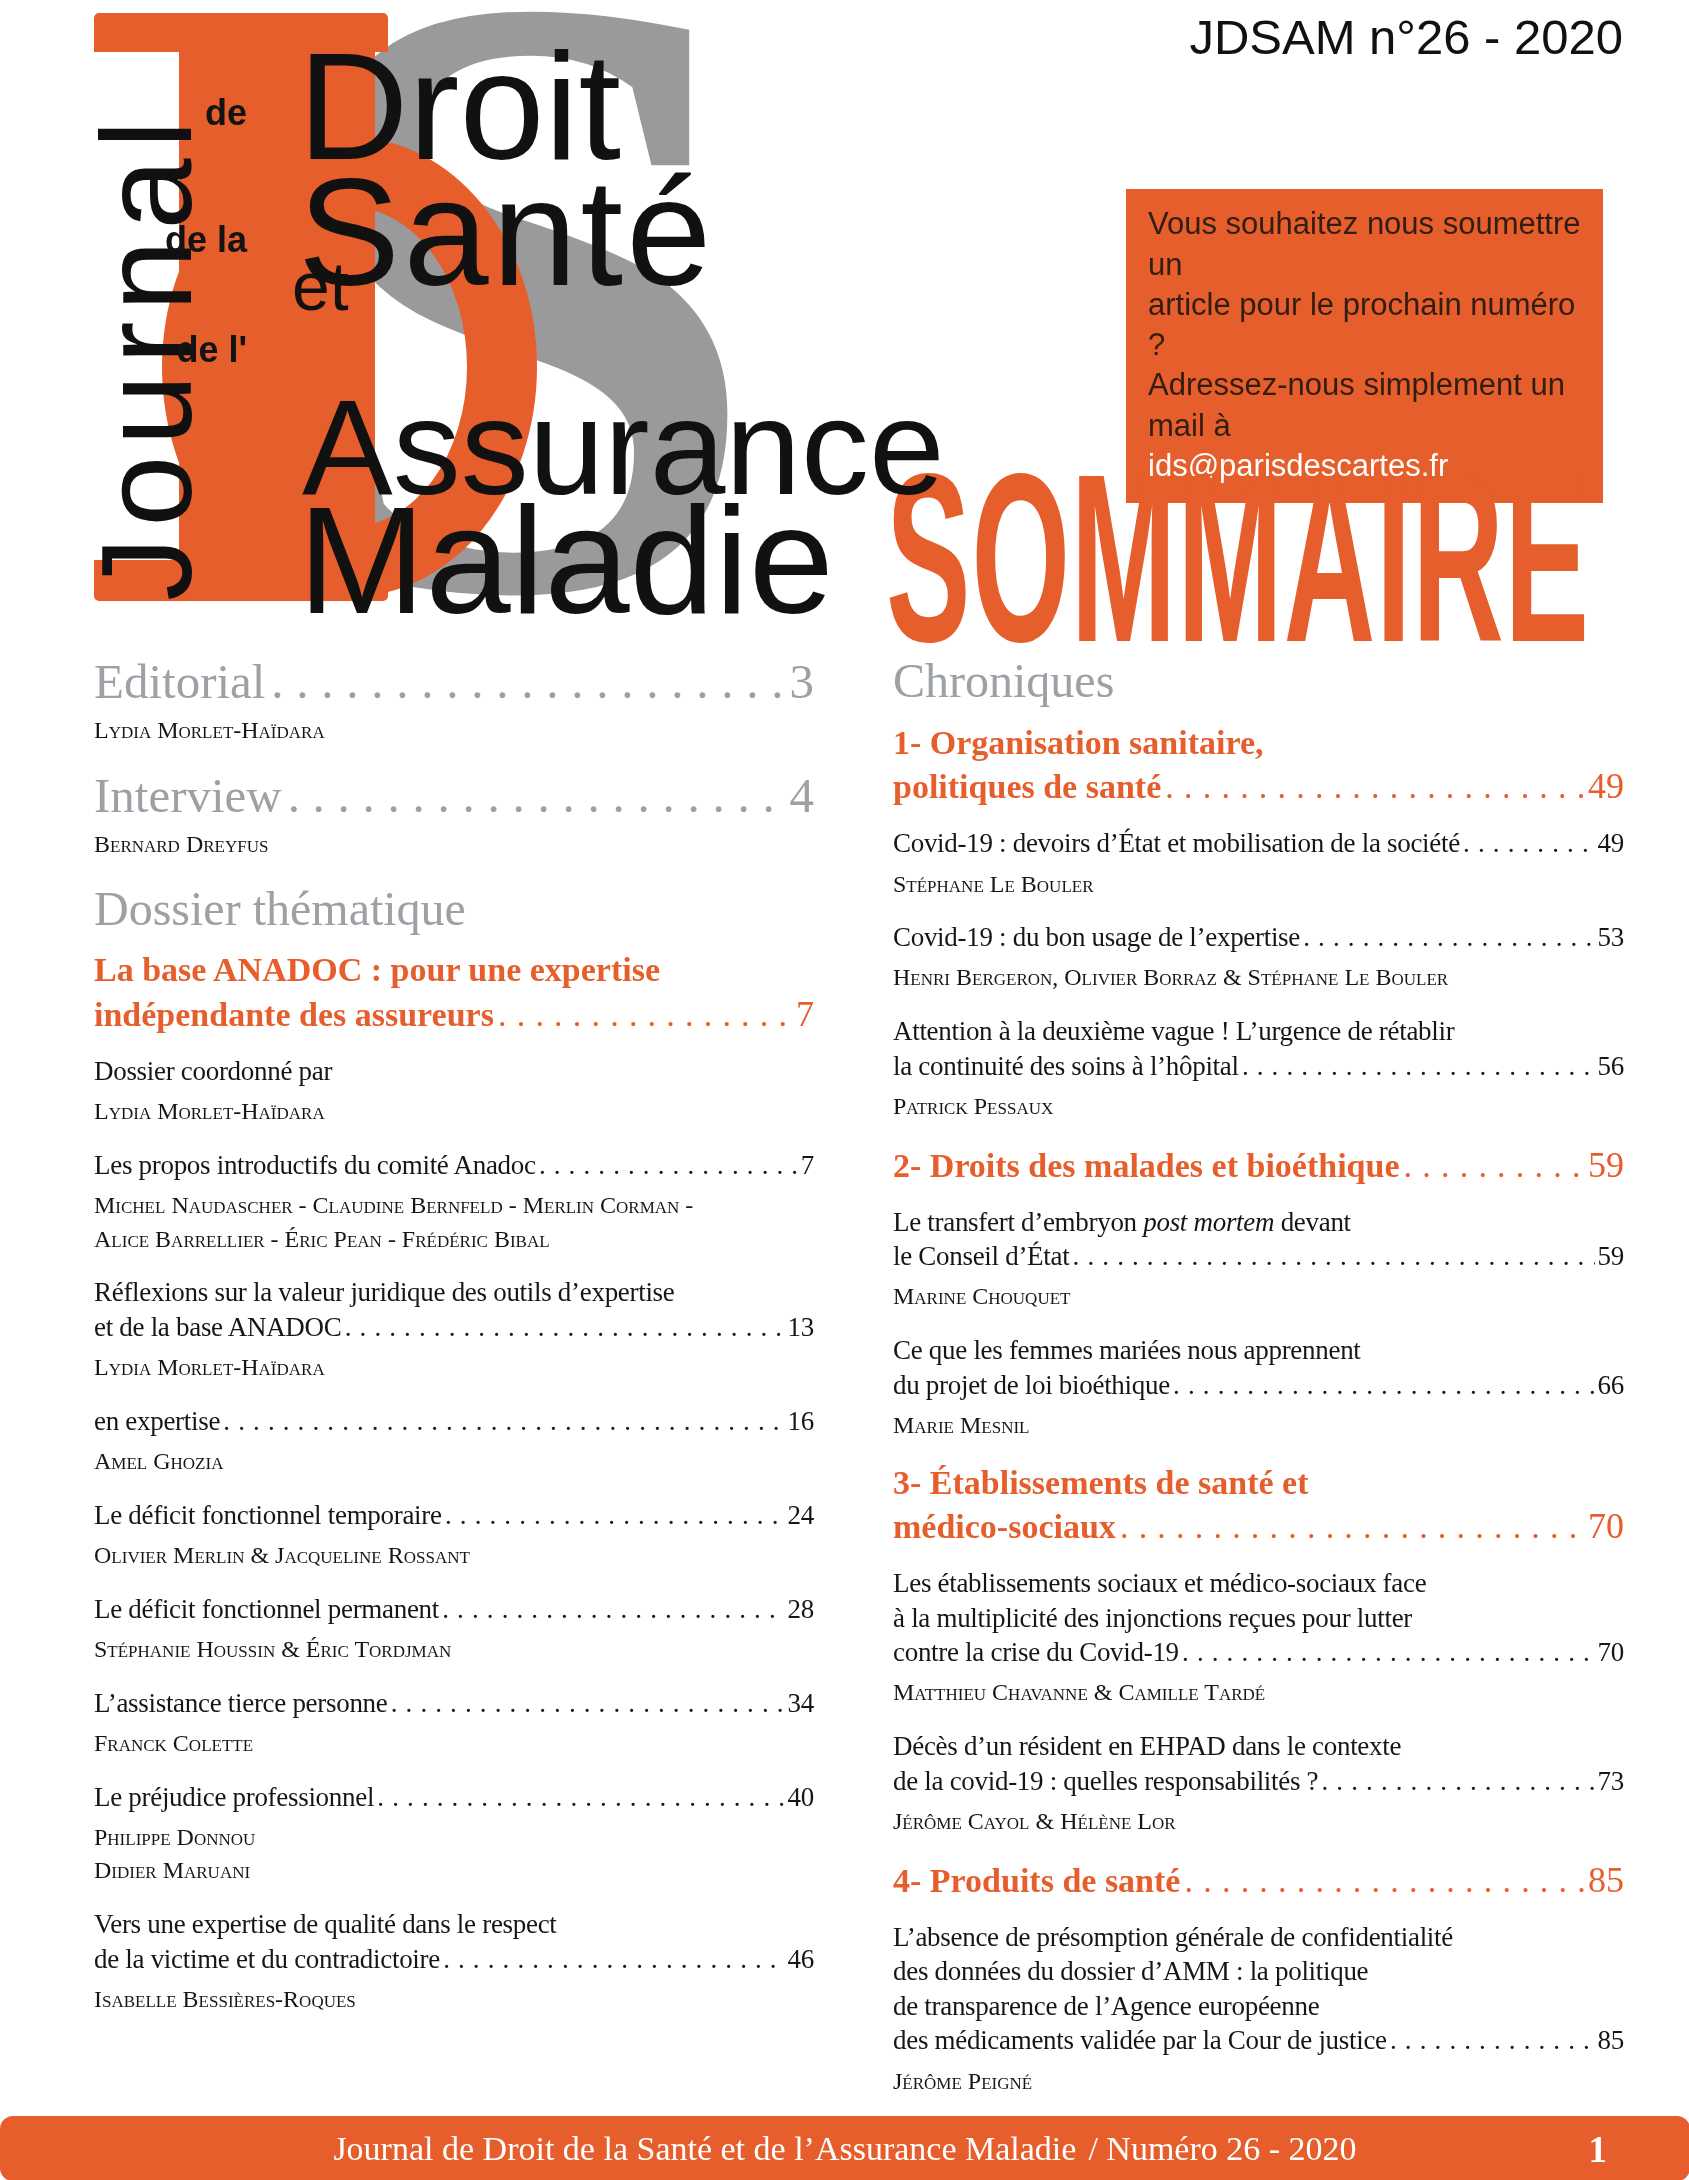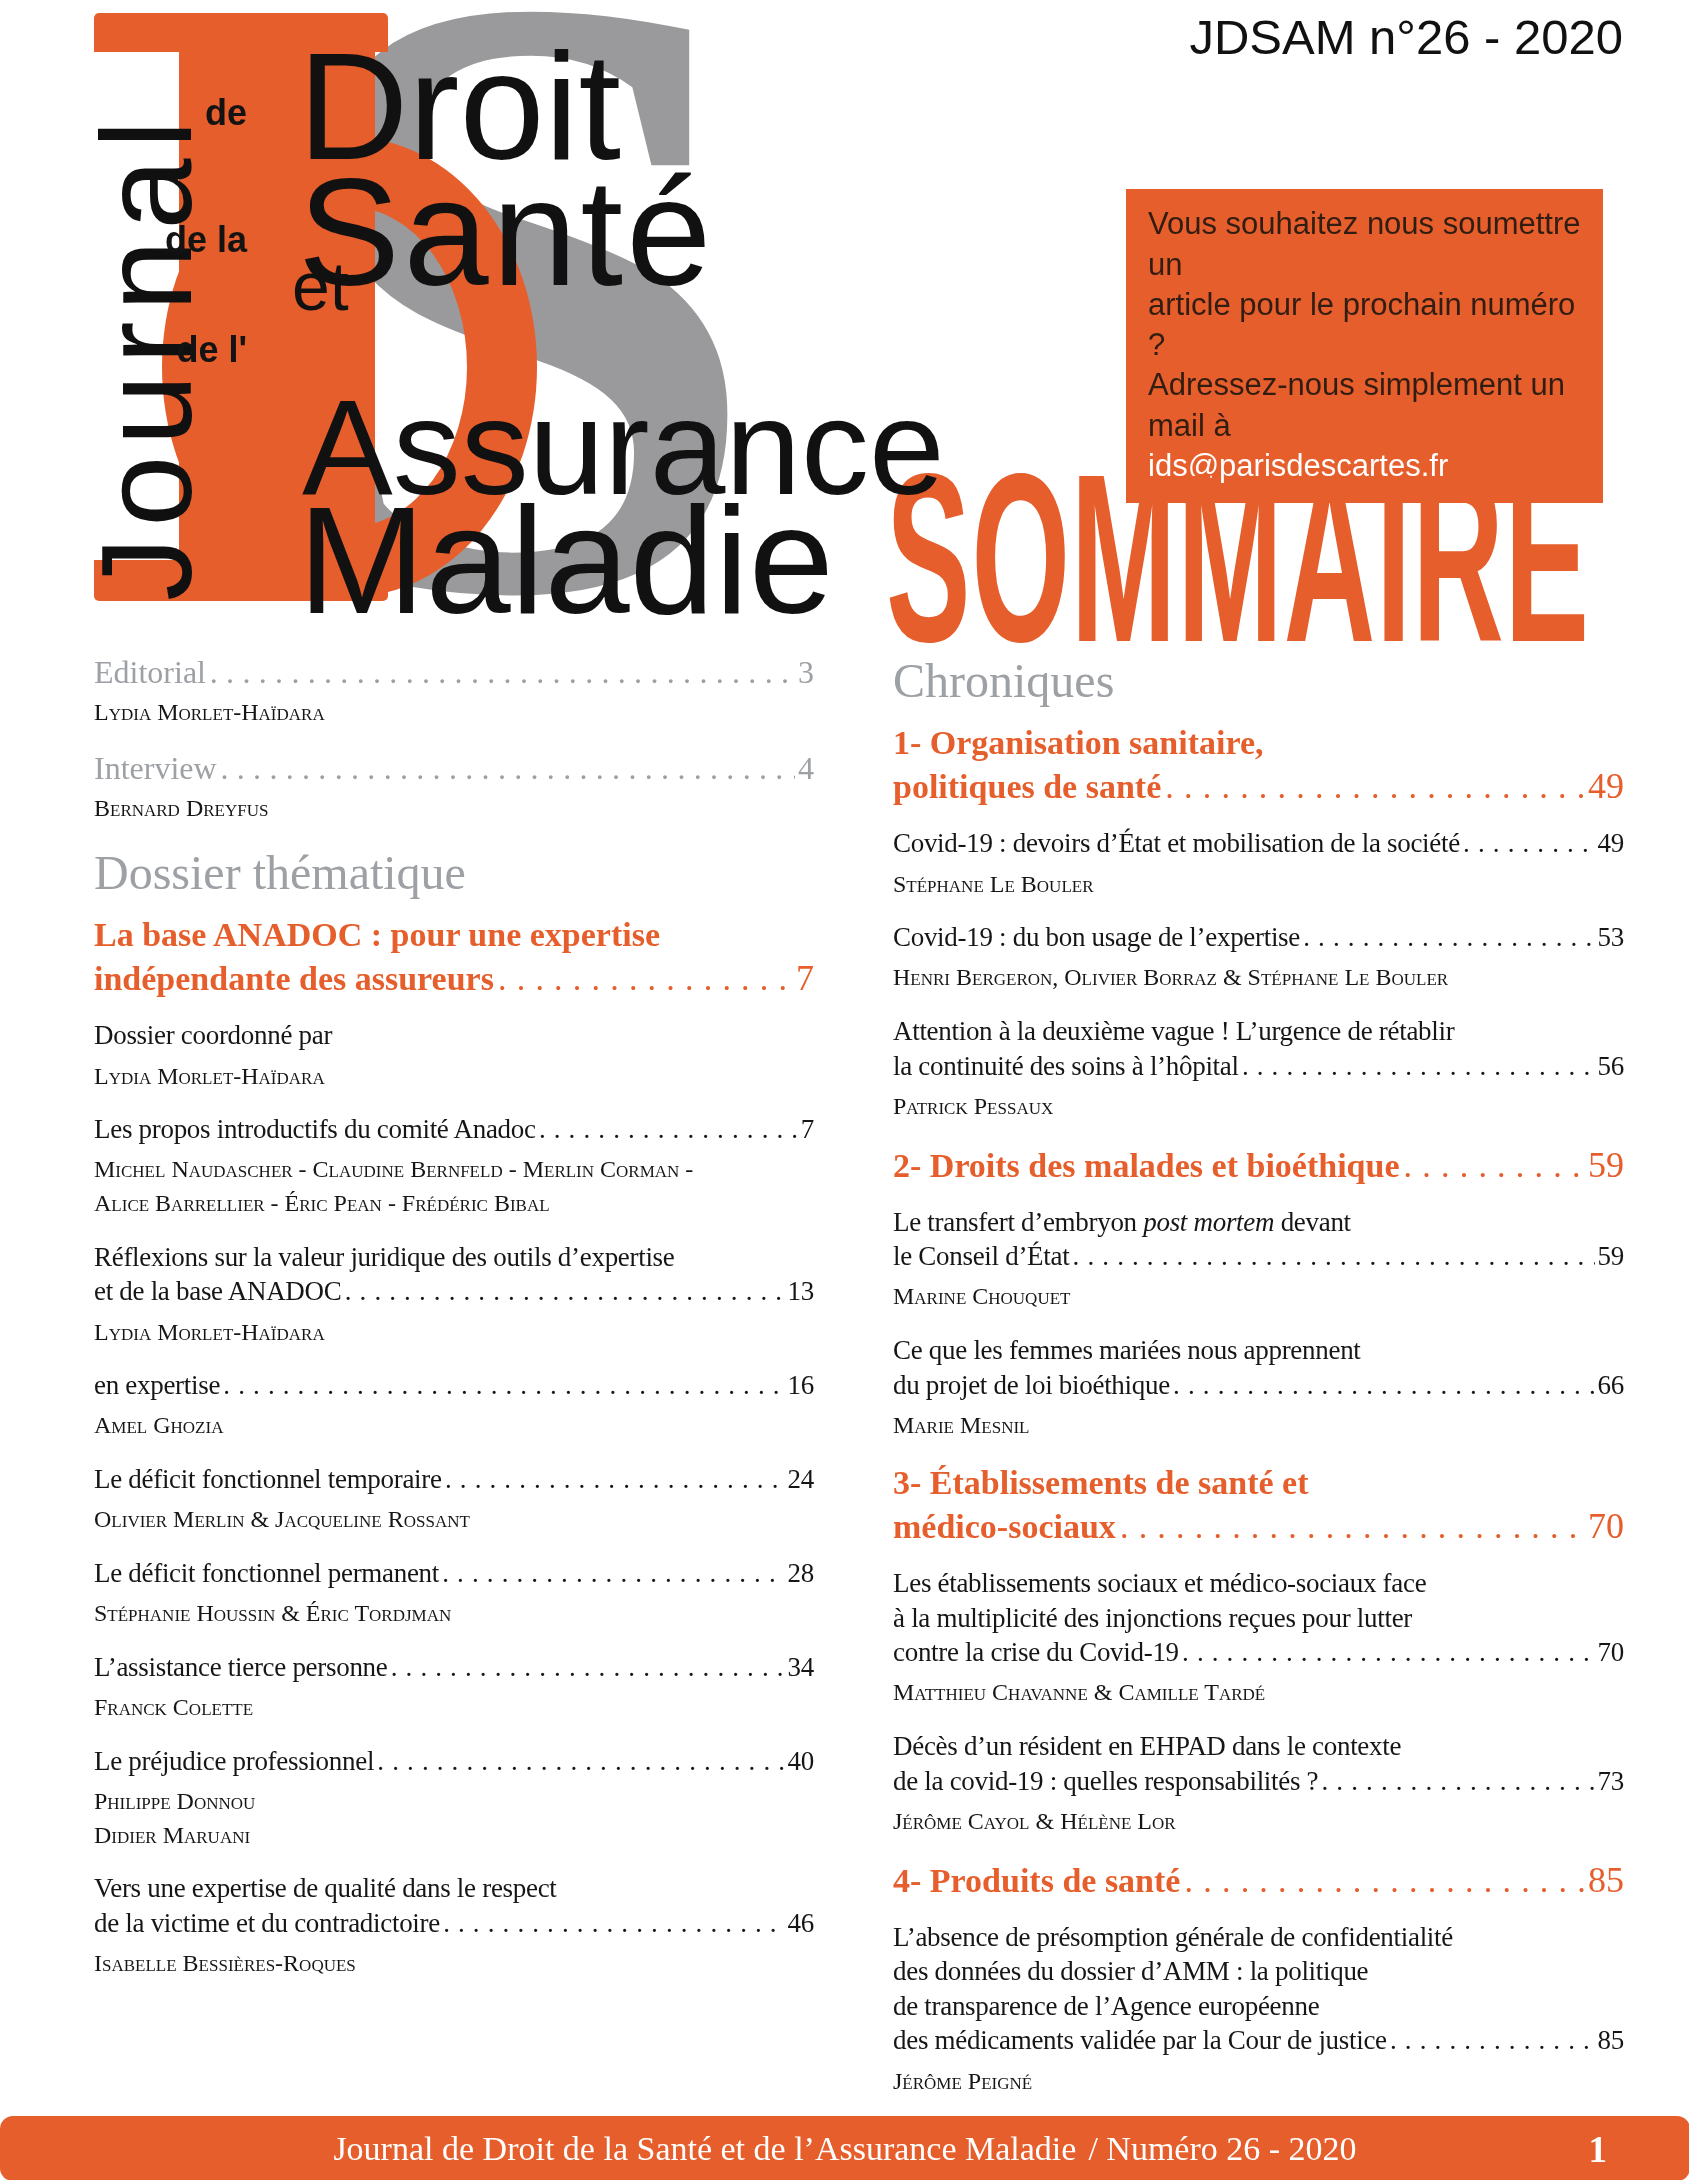--- a/index.html
+++ b/index.html
@@ -89,21 +89,21 @@
   }
   .dotrow{display:flex;align-items:baseline;}
   .dr-t{white-space:nowrap;}
   .dr-dots{flex:1;overflow:hidden;white-space:nowrap;min-width:12px;}
   .dr-dots::after{
     content:"....................................................................................................................";
     letter-spacing:0.30em;margin-left:0.12em;
   }
   .dr-pg{white-space:nowrap;margin-left:0.08em;}
 
-  .gray-row{font-size:32px;line-height:1.05;color:var(--gray);justify-content:center;}
+  .gray-row{font-size:49px;line-height:1.05;color:var(--gray);justify-content:center;}
   .gray-row .dr-dots::after{letter-spacing:0.26em;}
 
   .orange-line,.orange-row{
     font-size:34px;line-height:1.25;font-weight:bold;color:var(--orange);
   }
   .orange-row .dr-pg{font-weight:normal;font-size:36px;}
   .orange-row .dr-dots::after{font-weight:normal;}
 
   .toc-line,.ink-row{
     font-size:27px;line-height:1.28;color:var(--ink);letter-spacing:-0.3px;white-space:nowrap;

